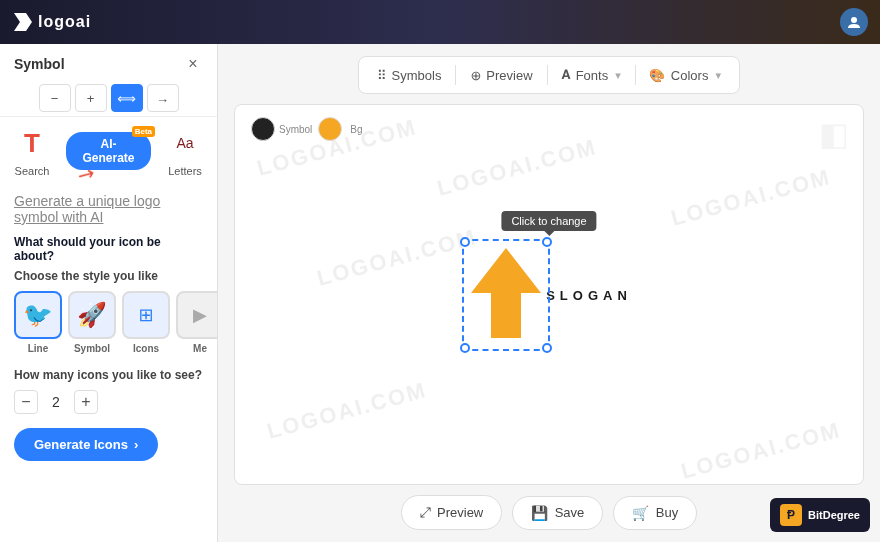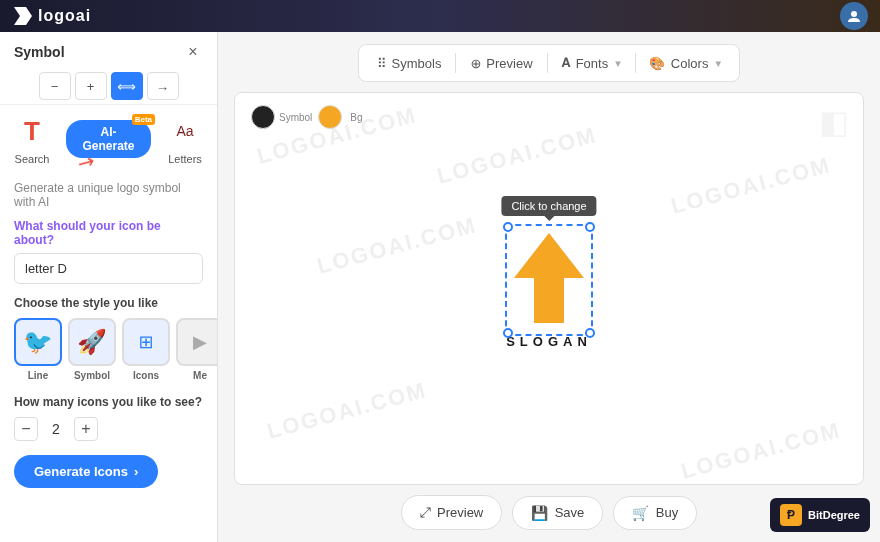--- a/index.html
+++ b/index.html
@@ -7,21 +7,21 @@
       font-family: -apple-system, BlinkMacSystemFont, 'Segoe UI', sans-serif;
       background: #1a1a2e;
       width: 880px;
       height: 542px;
       overflow: hidden;
       display: flex;
       flex-direction: column;
     }
     
     .topbar {
-      height: 32px;
+      height: 44px;
       background: linear-gradient(90deg, #1a1a2e 0%, #2d2d4e 50%, #3a2a1a 100%);
       display: flex;
       align-items: center;
       padding: 0 12px;
       justify-content: space-between;
     }
     .logo-area {
       display: flex;
       align-items: center;
       gap: 4px;
@@ -167,27 +167,28 @@
       font-size: 22px;
       transform: rotate(20deg);
     }
     
     .panel-body {
       padding: 8px 14px;
       flex: 1;
       overflow-y: auto;
     }
     .generate-desc {
-      font-size: 12px;
+      font-size: 14px;
       color: #888;
       margin-bottom: 10px;
+      text-decoration: underline;
     }
     .field-label {
       font-size: 12px;
-      color: #8b5cf6;
+      color: #0f172a;
       font-weight: 600;
       margin-bottom: 6px;
     }
     .text-input {
       width: 100%;
       border: 1px solid #ddd;
       border-radius: 6px;
       padding: 7px 10px;
       font-size: 13px;
       color: #333;
@@ -391,21 +392,21 @@
       position: absolute;
       top: 10px;
       right: 14px;
       opacity: 0.12;
       font-size: 32px;
       color: #aaa;
     }
     
     .logo-content {
       display: flex;
-      flex-direction: column;
+      flex-direction: row;
       align-items: center;
       position: relative;
     }
     .logo-row {
       display: flex;
       align-items: center;
       gap: 0;
     }
     .click-to-change {
       position: absolute;
@@ -545,21 +546,20 @@
         <span class="search-tab-label">Letters</span>
       </div>
     </div>
 
     <div class="arrow-indicator" style="position:absolute;top:118px;left:78px;color:#e74c3c;font-size:20px;transform:rotate(30deg);z-index:5;">↗</div>
 
     <div class="panel-body">
       <p class="generate-desc">Generate a unique logo symbol with AI</p>
 
       <div class="field-label">What should your icon be about?</div>
-      <input class="text-input" value="letter D" style="">
 
       <div class="style-section-label">Choose the style you like</div>
       <div class="style-grid">
         <div class="style-item">
           <div class="style-thumb style-thumb-line selected">🐦</div>
           <span class="style-label">Line</span>
         </div>
         <div class="style-item">
           <div class="style-thumb style-thumb-symbol">🚀</div>
           <span class="style-label">Symbol</span>

